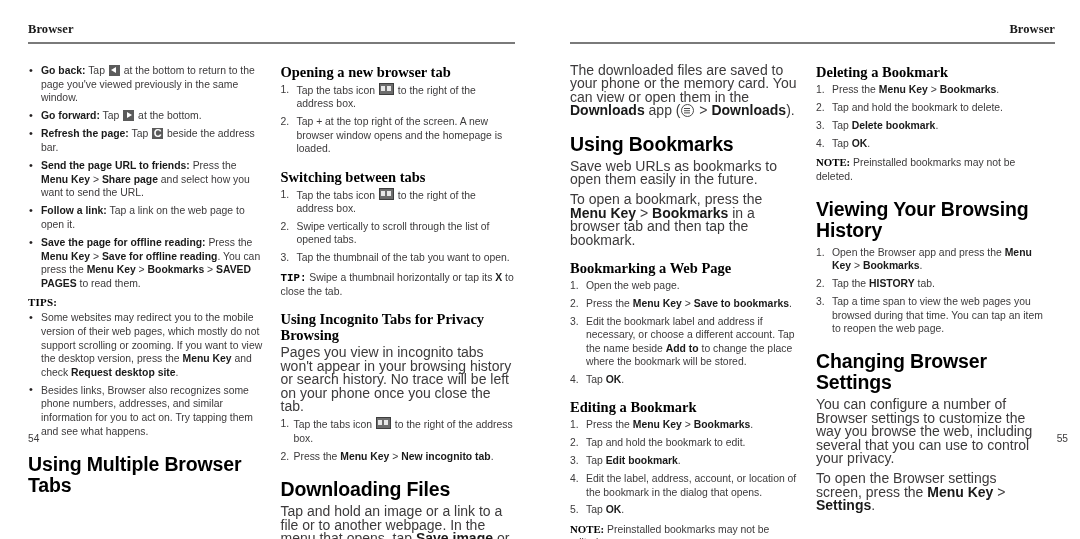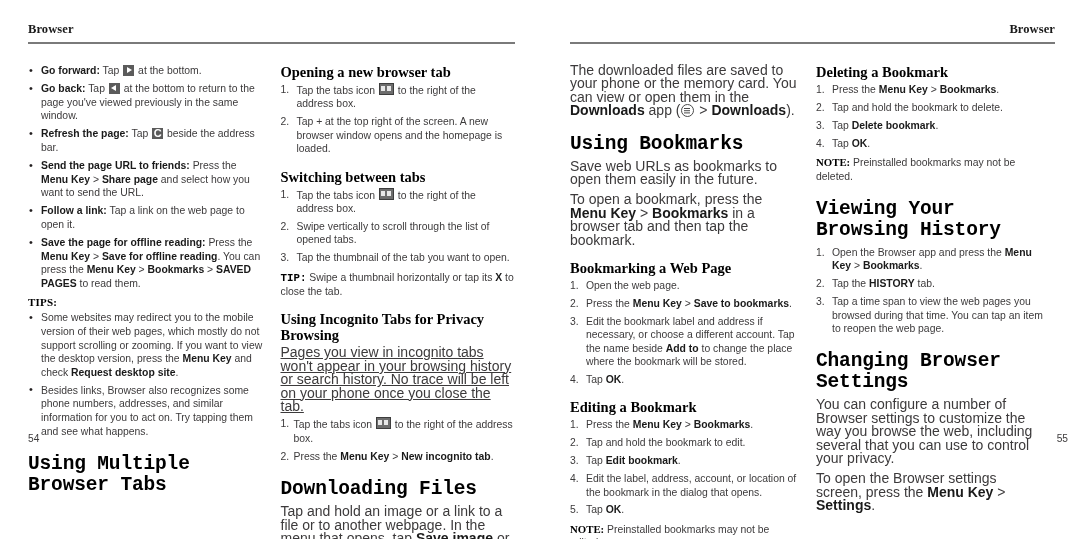--- a/index.html
+++ b/index.html
@@ -59,21 +59,21 @@
     height: 452px;
   }
   .col {
     width: 238px;
     box-sizing: border-box;
   }
   .col.narrow { width: 228px; }
 
   
   .h1 {
-    font-family: Liberation Mono, monospace;
+    font-family: Liberation Sans, sans-serif;
     font-weight: bold;
     font-size: 19.5px;
     line-height: 21px;
     color: #000;
     margin: 16px 0 5px 0;
     letter-spacing: -.15px;
   }
   .h2 {
     font-family: "Liberation Serif", serif;
     font-weight: bold;
@@ -83,21 +83,21 @@
     margin: 13px 0 3px 0;
   }
   .h2.first { margin-top: 0; }
 
   p.body {
     font-size: 14px;
     line-height: 13.4px;
     margin: 0 0 7px 0;
     color: #3c3a3b;
   }
-  p.body.tight { margin-bottom: 4px; text-decoration: underline; }
+  p.body.tight { margin-bottom: 4px; }
 
   b, strong { color: #1a1a1a; font-weight: bold; }
 
   
   ul.bullets {
     list-style: none;
     margin: 0 0 6px 0;
     padding: 0;
   }
   ul.bullets > li {
@@ -265,22 +265,22 @@
 
     <div class="runhead">
       <div class="rh-text">Browser</div>
       <div class="rule"></div>
     </div>
 
     <div class="cols">
 
       <div class="col">
         <ul class="bullets">
+          <li><b>Go back:</b><span> Tap <span class="ico ico-back"></span> at the bottom to return to the page you've viewed previously in the same window.</span></li>
           <li><b>Go forward:</b><span> Tap <span class="ico ico-fwd"></span> at the bottom.</span></li>
-          <li><b>Go back:</b><span> Tap <span class="ico ico-back"></span> at the bottom to return to the page you've viewed previously in the same window.</span></li>
           <li><b>Refresh the page:</b><span> Tap <span class="ico ico-refresh"></span> beside the address bar.</span></li>
           <li><b>Send the page URL to friends:</b><span> Press the <b>Menu Key</b> &gt; <b>Share page</b> and select how you want to send the URL.</span></li>
           <li><b>Follow a link:</b><span> Tap a link on the web page to open it.</span></li>
           <li><b>Save the page for offline reading:</b><span> Press the <b>Menu Key</b> &gt; <b>Save for offline reading</b>. You can press the <b>Menu Key</b> &gt; <b>Bookmarks</b> &gt; <b>SAVED PAGES</b> to read them.</span></li>
         </ul>
 
         <div class="tips-label">TIPS:</div>
         <ul class="bullets">
           <li><span>Some websites may redirect you to the mobile version of their web pages, which mostly do not support scrolling or zooming. If you want to view the desktop version, press the <b>Menu Key</b> and check <b>Request desktop site</b>.</span></li>
           <li><span>Besides links, Browser also recognizes some phone numbers, addresses, and similar information for you to act on. Try tapping them and see what happens.</span></li>

